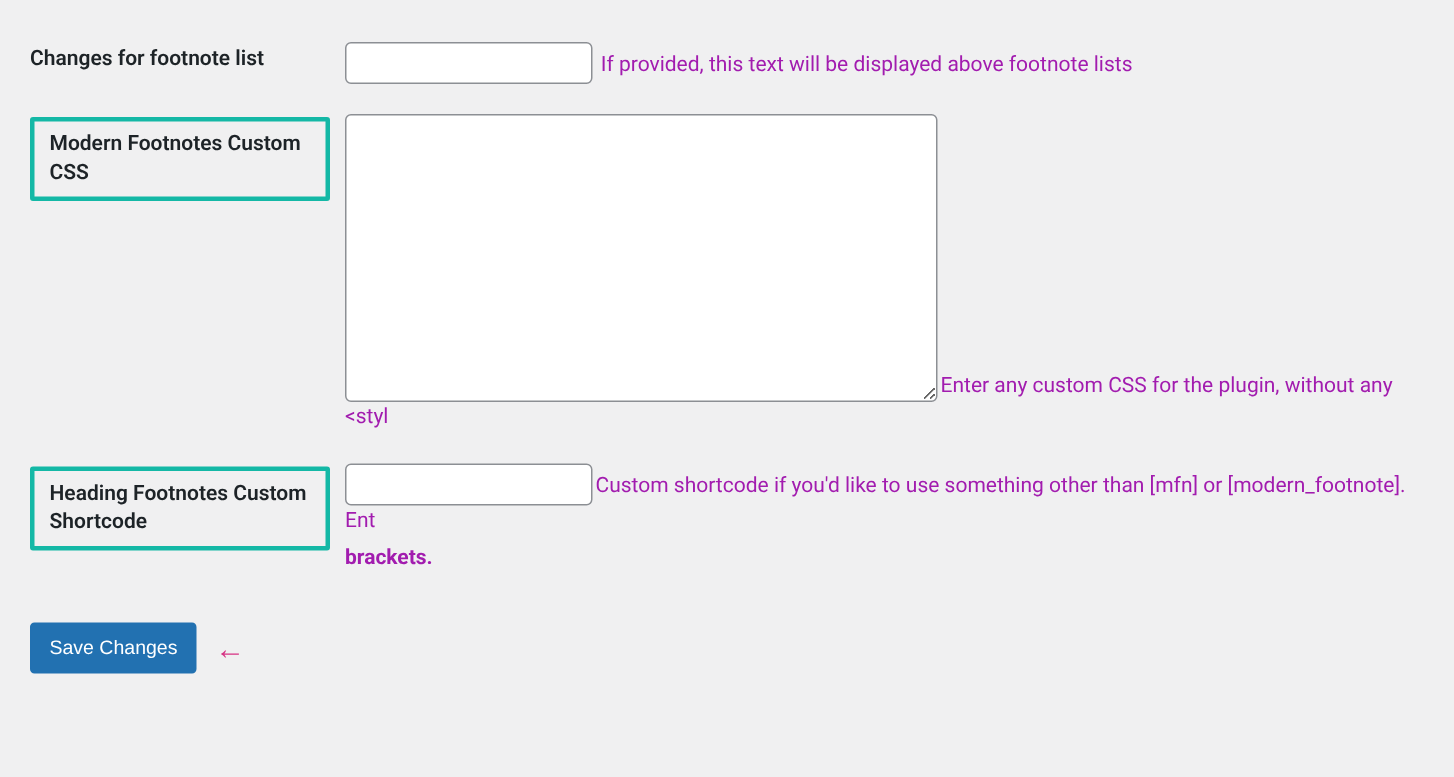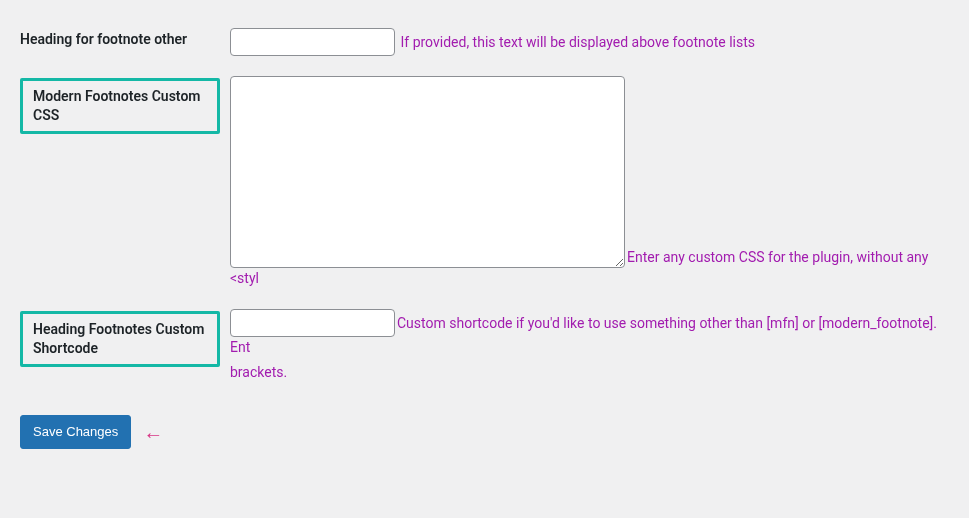--- a/index.html
+++ b/index.html
@@ -116,21 +116,21 @@
 </style>
 </head>
 <body>
 
 <table class="form-table">
 
   <tbody>
 
   <tr>
     <th>
-      <span>Heading for footnote other</span>
+      <span>Changes for footnote list</span>
     </th>
     <td>
       <input type="text" value="" style="">
       <span class="desc-inline">If provided, this text will be displayed above footnote lists</span>
     </td>
   </tr>
 
   <tr>
     <th>
       <span class="hl">Modern Footnotes Custom CSS</span>
@@ -139,21 +139,21 @@
       <textarea style=""></textarea><span class="desc-inline">Enter any custom CSS for the plugin, without any &lt;styl</span>
     </td>
   </tr>
 
   <tr>
     <th>
       <span class="hl">Heading Footnotes Custom Shortcode</span>
     </th>
     <td>
       <input type="text" value="" style=""><span class="desc-inline">Custom shortcode if you'd like to use something other than [mfn] or [modern_footnote]. Ent</span>
-      <div class="desc-inline" style="margin-left:0;margin-top:4px;">brackets.</div>
+      <div class="desc-inline" style="margin-left:0;margin-top:4px;font-weight:bold;">brackets.</div>
     </td>
   </tr>
 
 </tbody>
   </table>
 
 <div class="submit-row">
   <button class="primary">Save Changes</button>
   <span class="arrow">←</span>
 </div>

